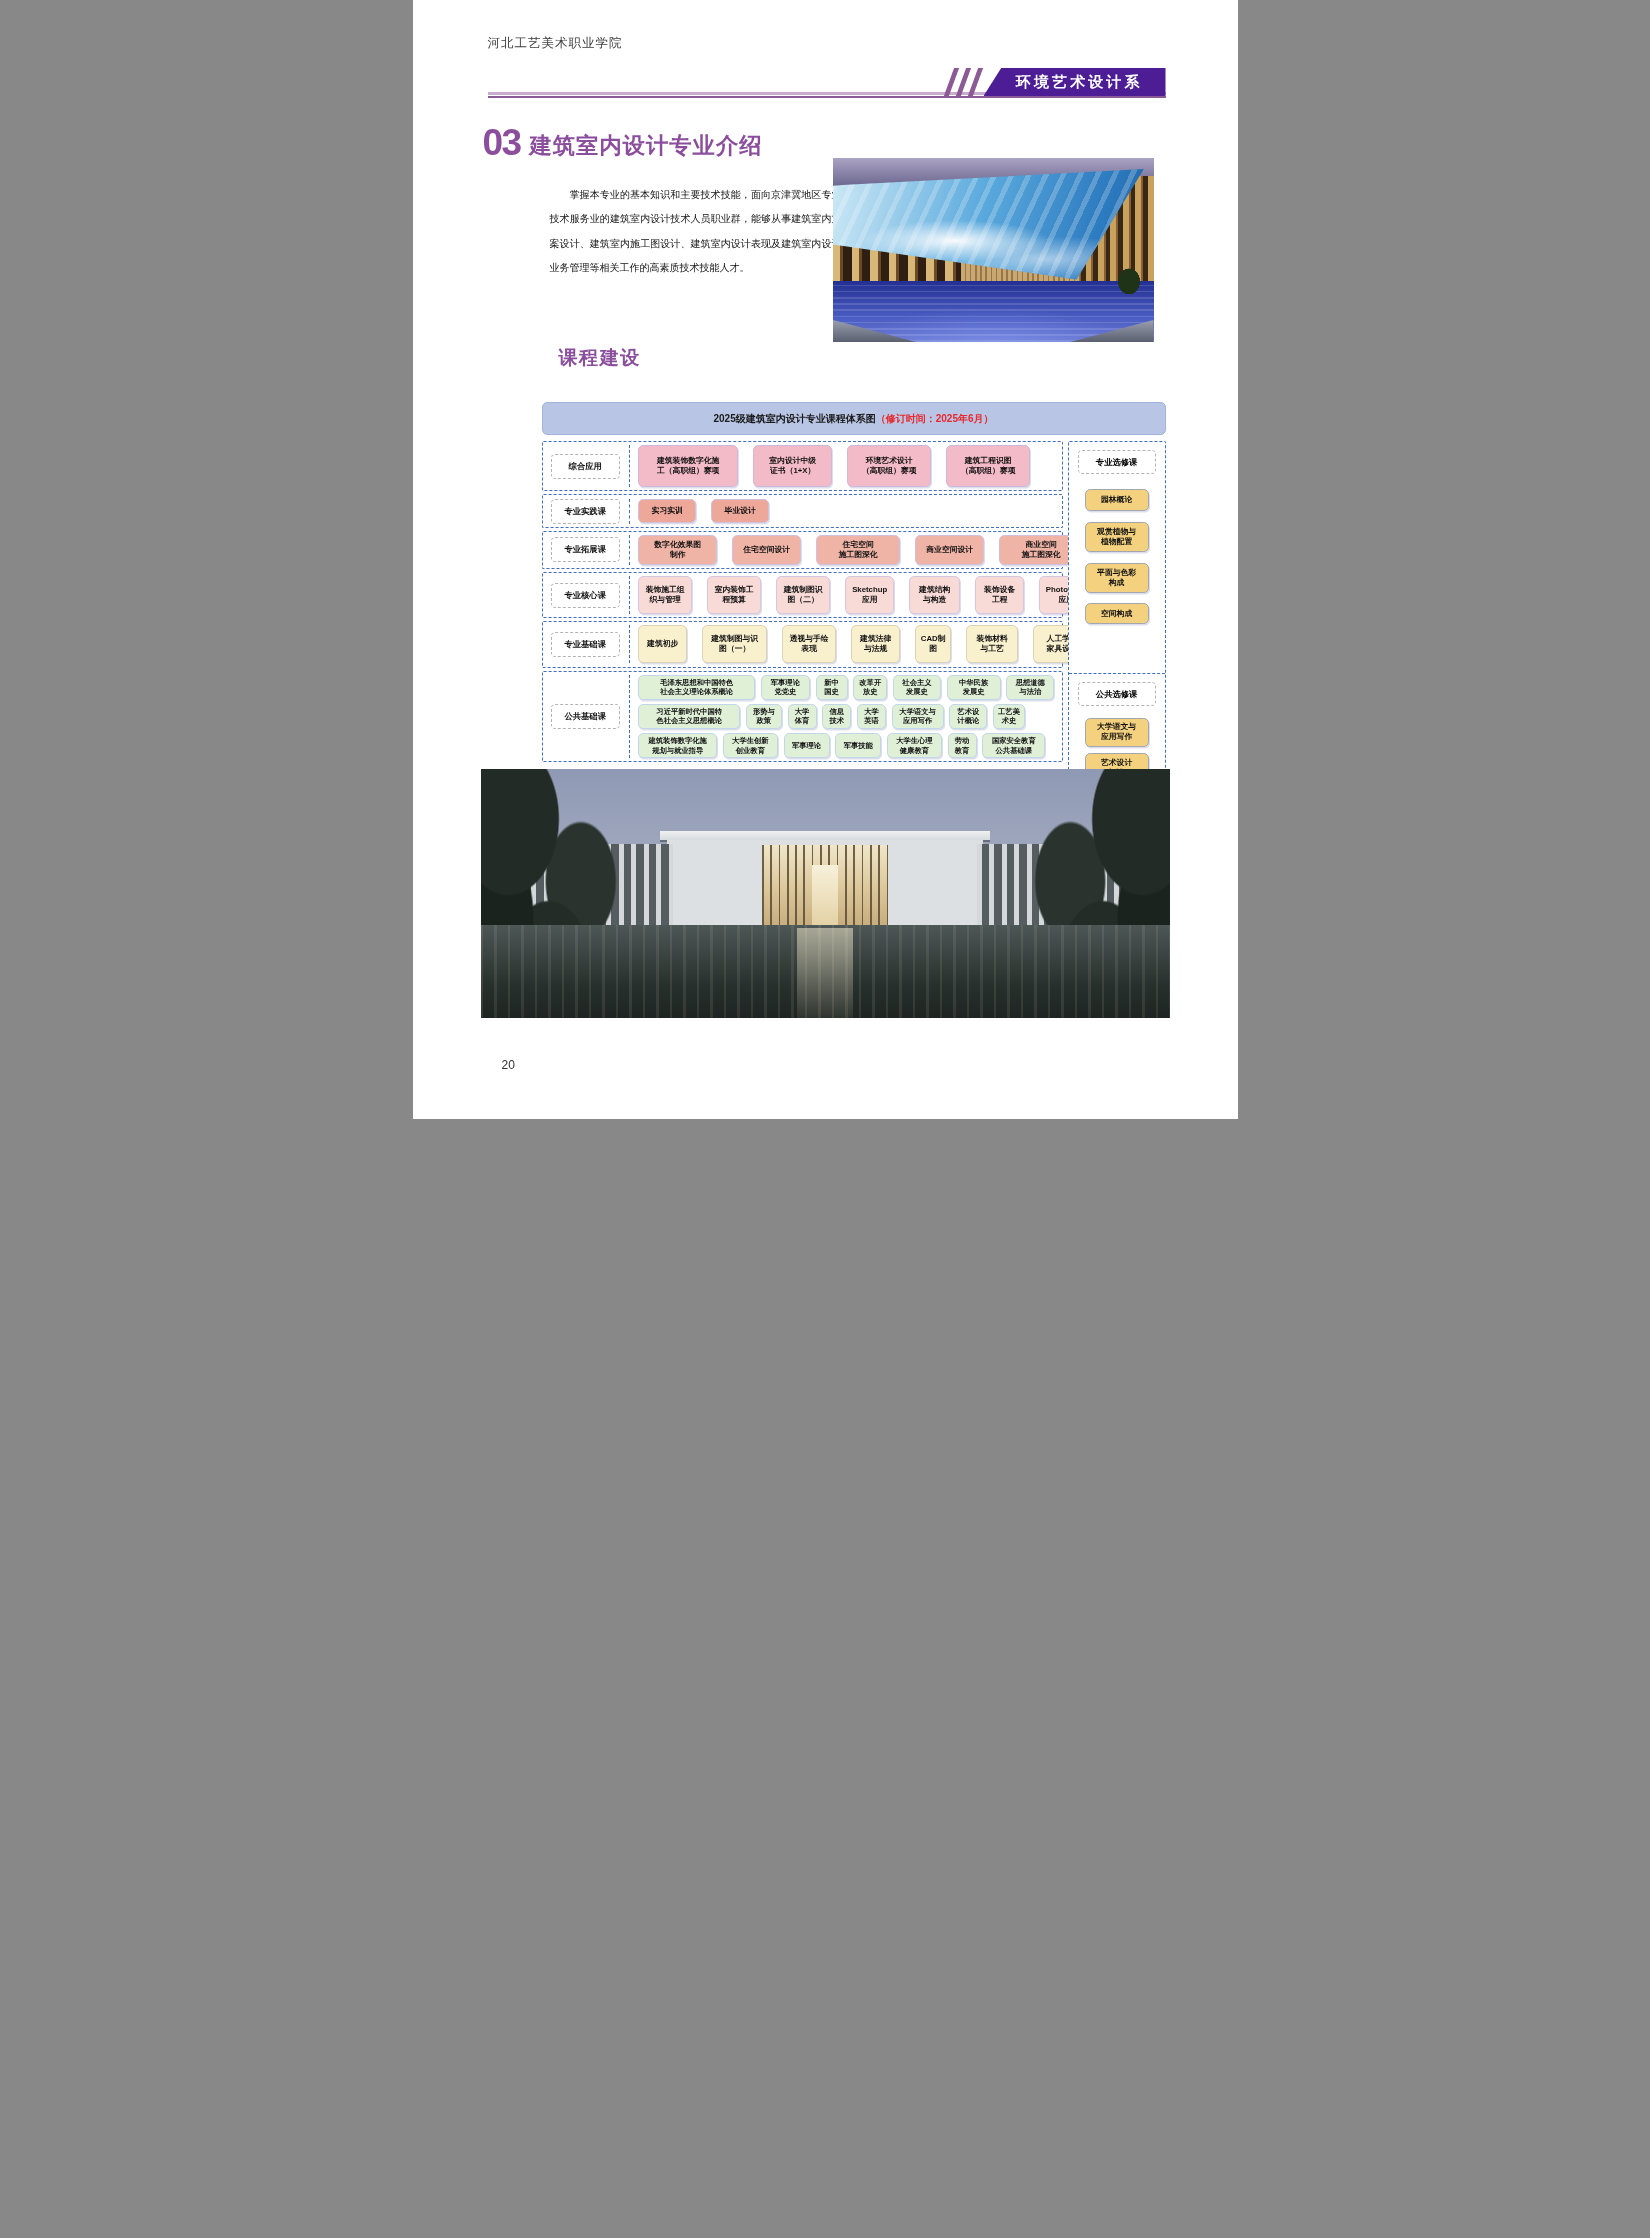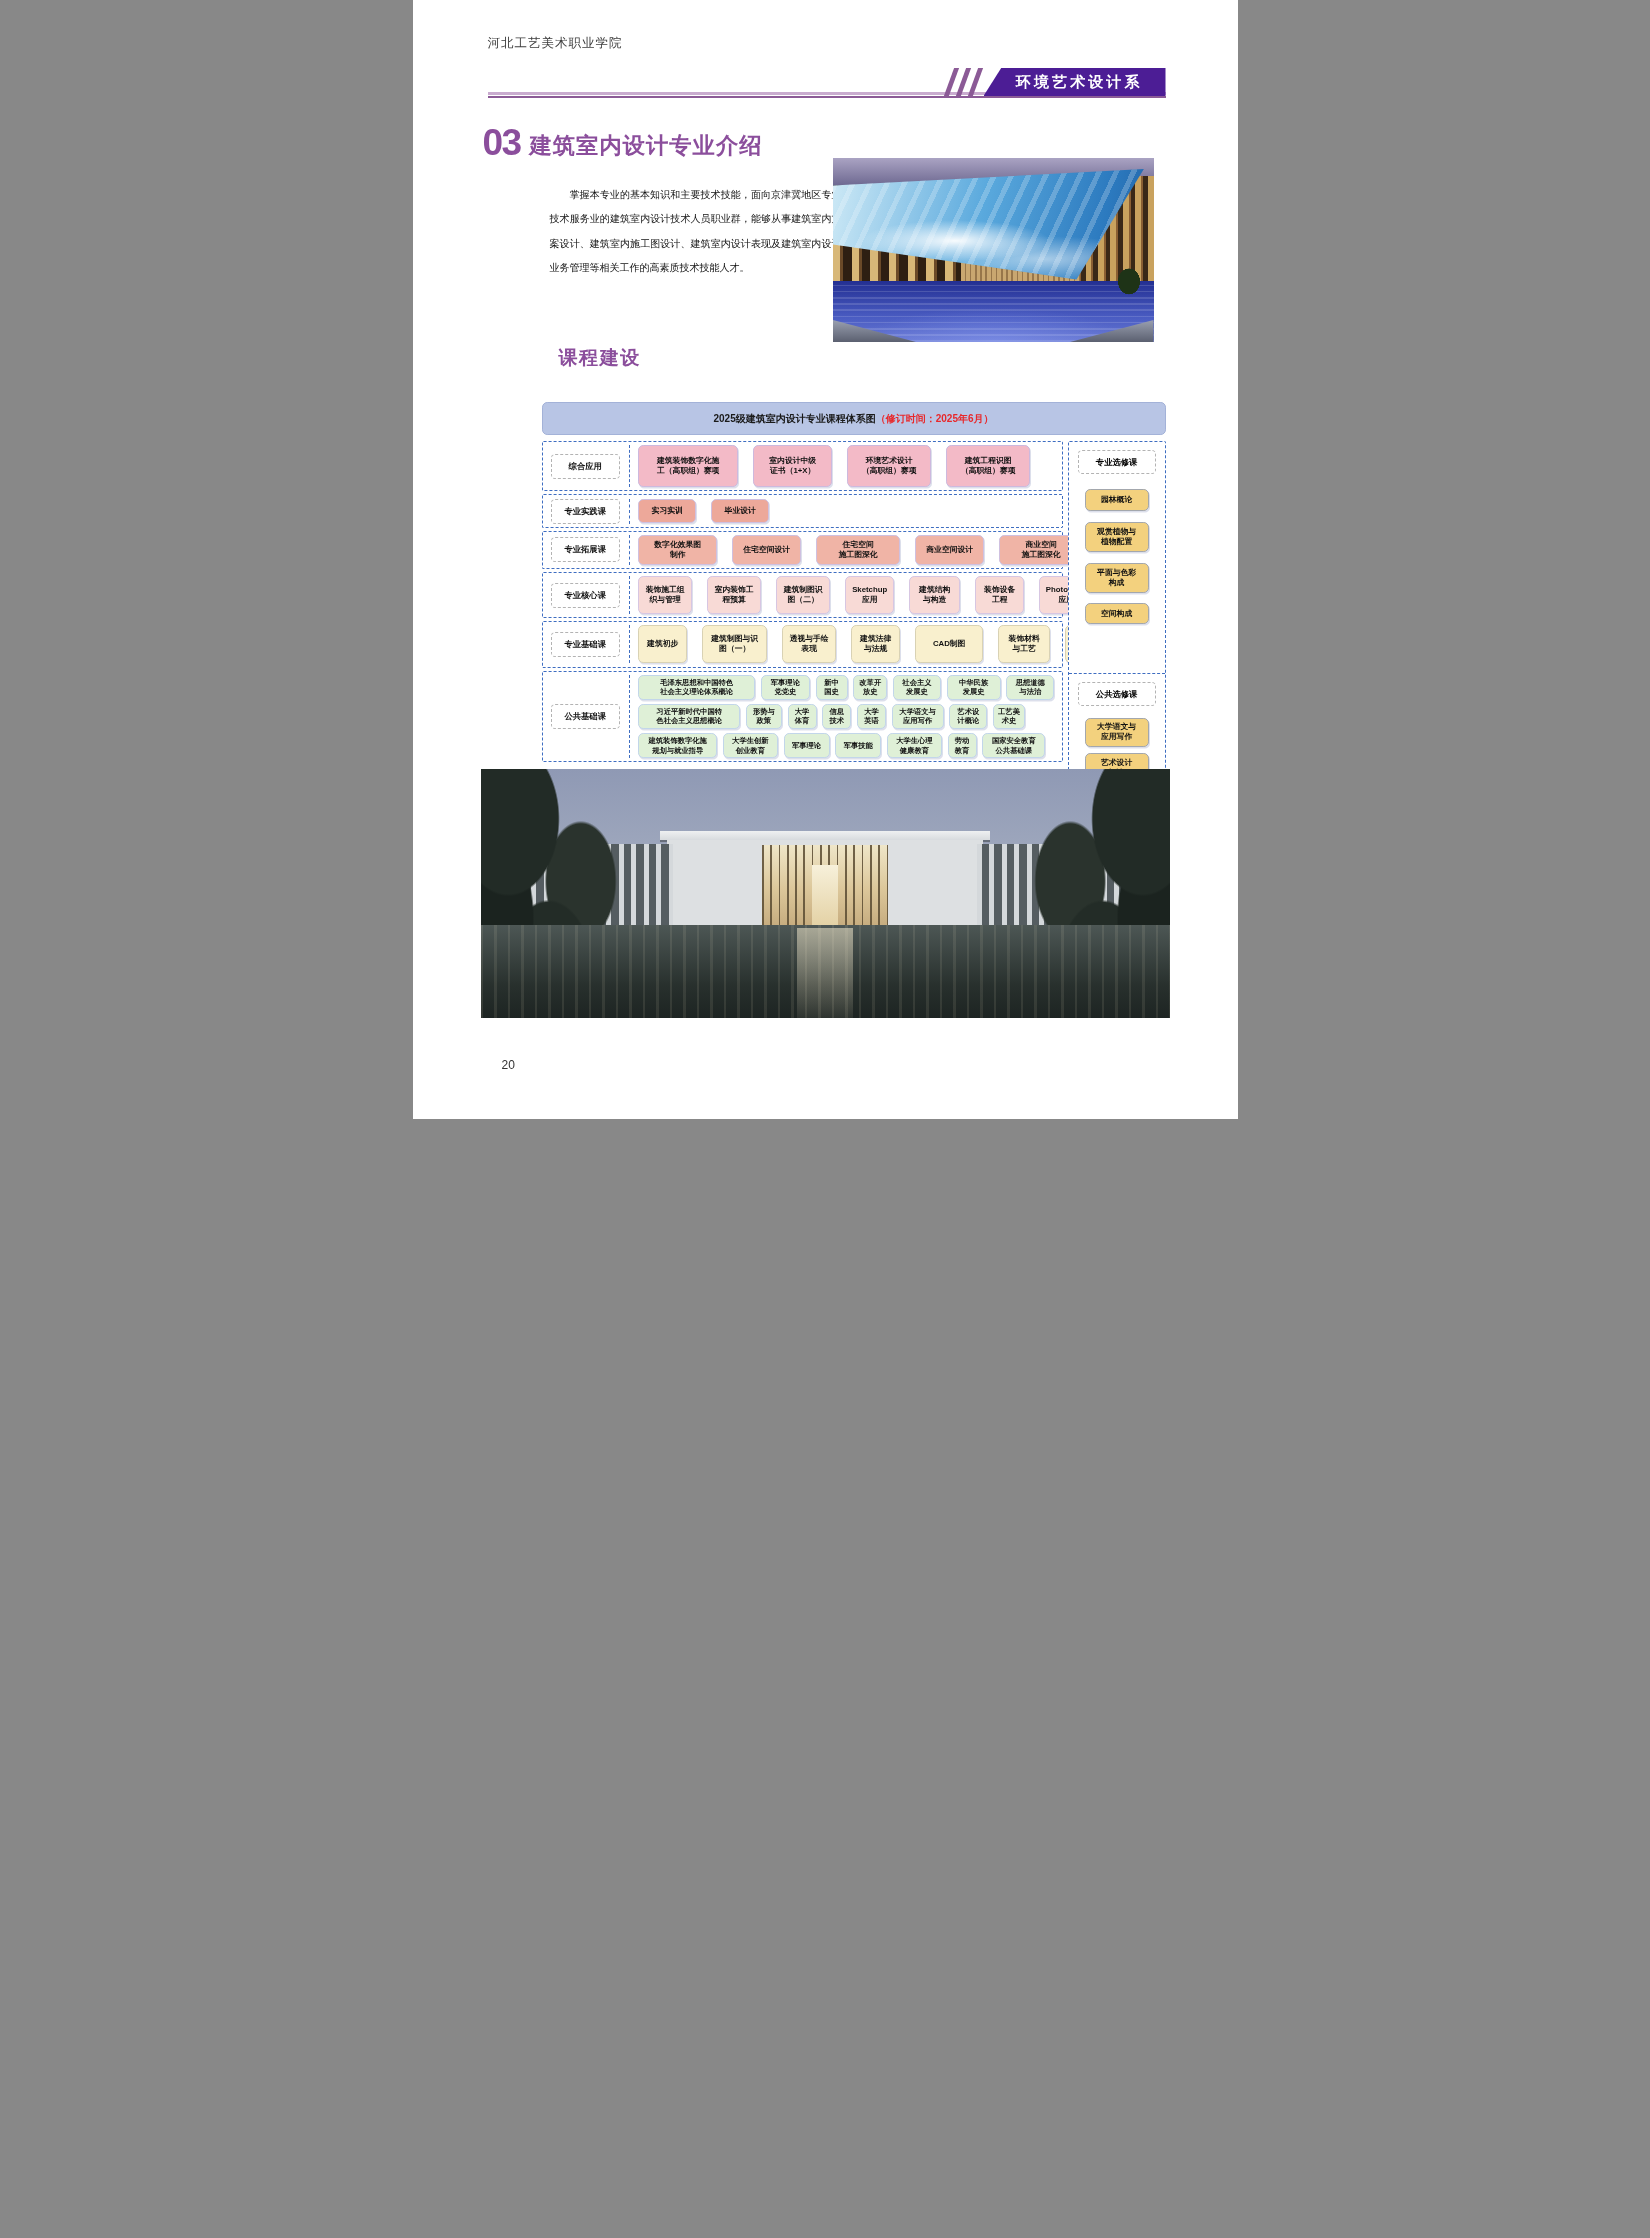--- a/index.html
+++ b/index.html
@@ -239,21 +239,21 @@
             <div class="row-label">专业基础课</div>
           </div>
           <div class="d-boxes">
             <div class="cbox c-cream" style="width:49px">建筑初步</div>
             <div class="cbox c-cream" style="width:65px">建筑制图与识
 图（一）</div>
             <div class="cbox c-cream" style="width:54px">透视与手绘
 表现</div>
             <div class="cbox c-cream" style="width:49px">建筑法律
 与法规</div>
-            <div class="cbox c-cream" style="width:68px">CAD制图</div>
+            <div class="cbox c-cream" style="width:36px">CAD制图</div>
             <div class="cbox c-cream" style="width:52px">装饰材料
 与工艺</div>
             <div class="cbox c-cream" style="width:58px">人工学与
 家具设计</div>
           </div>
         </div>
 
         <div class="drow h6">
           <div class="d-label-cell">
             <div class="row-label">公共基础课</div>

